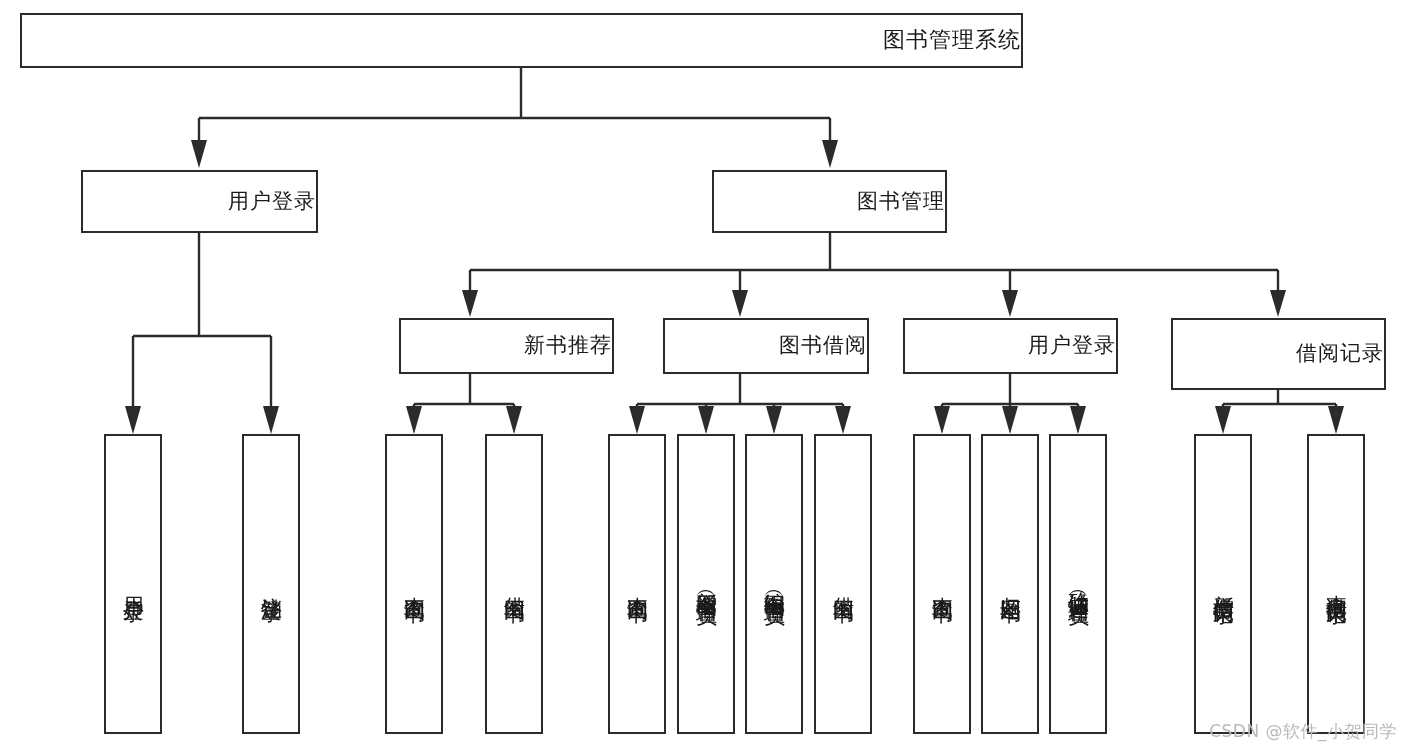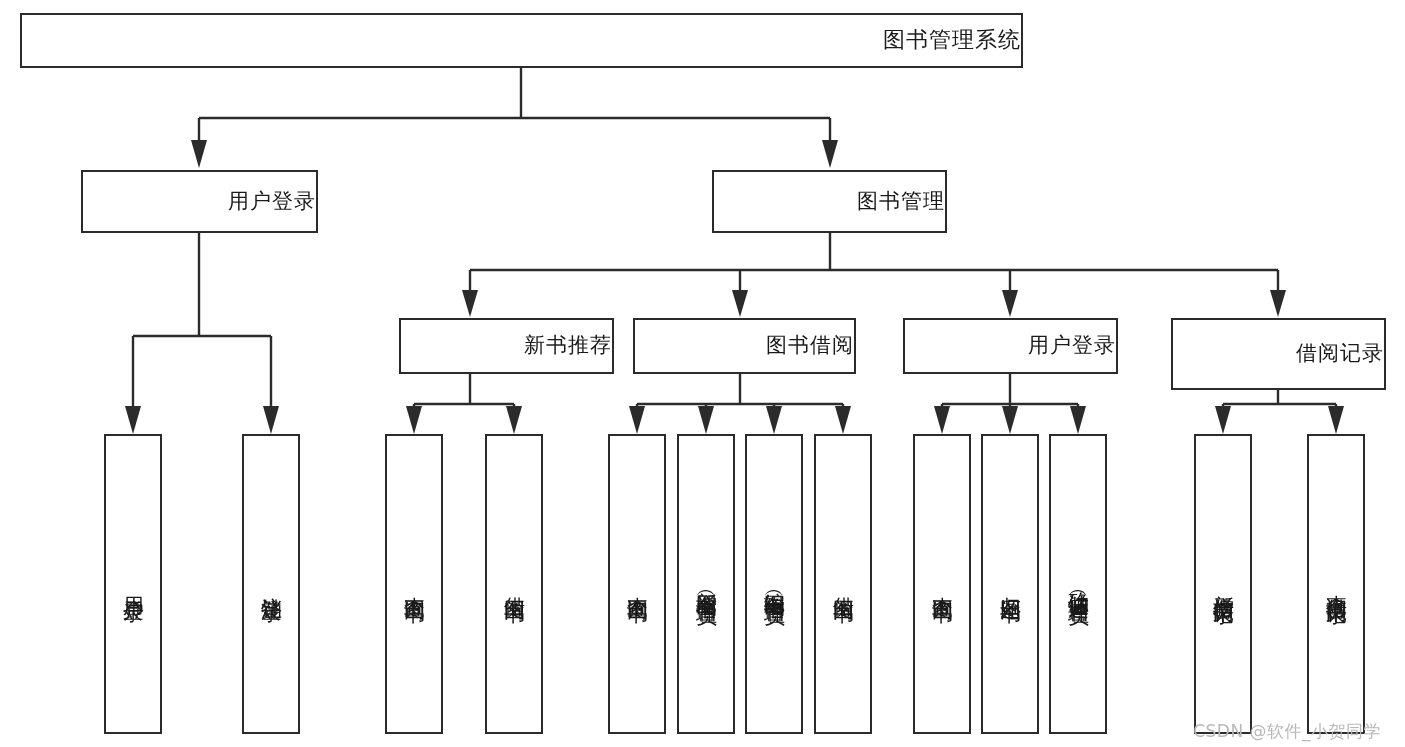--- a/index.html
+++ b/index.html
@@ -61,21 +61,21 @@
   .lk {
     stroke: #2b2b2b;
     stroke-width: 2.4;
     fill: none;
   }
   .ar {
     fill: #2b2b2b;
   }
   #watermark {
     position: absolute;
-    right: 24px;
+    right: 8px;
     bottom: 4px;
     font-size: 17px;
     color: #b9b9b9;
     letter-spacing: 0.5px;
     white-space: nowrap;
     margin-top: 47px;
   }
 </style>
 </head>
 <body>
@@ -151,21 +151,21 @@
   <div class="node h" style="left:81px; top:170px; width:237px; height:63px;">
     <span>用户登录</span>
   </div>
   <div class="node h" style="left:712px; top:170px; width:235px; height:63px;">
     <span>图书管理</span>
   </div>
 
   <div class="node h" style="left:363px; top:318px; width:215px; height:56px;margin-left:36px;">
     <span>新书推荐</span>
   </div>
-  <div class="node h" style="left:633px; top:318px; width:223px; height:56px;">
+  <div class="node h" style="left:663px; top:318px; width:206px; height:56px;">
     <span>图书借阅</span>
   </div>
   <div class="node h" style="left:903px; top:318px; width:215px; height:56px;">
     <span>用户登录</span>
   </div>
   <div class="node h" style="left:1171px; top:318px; width:215px; height:72px;">
     <span>借阅记录</span>
   </div>
 
   <div class="node v" style="left:104px; top:434px; width:58px; height:300px;">

